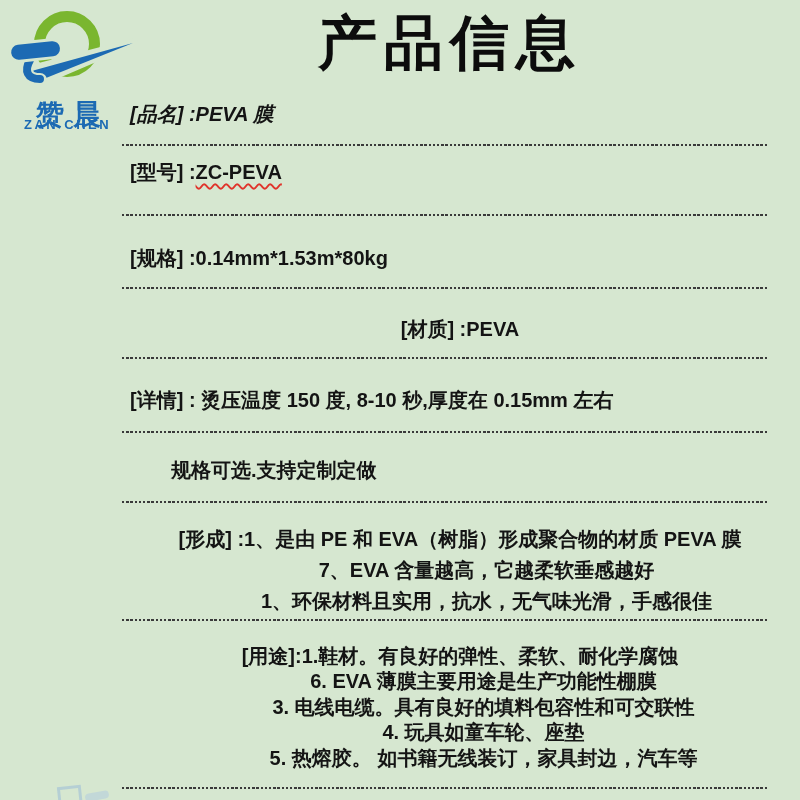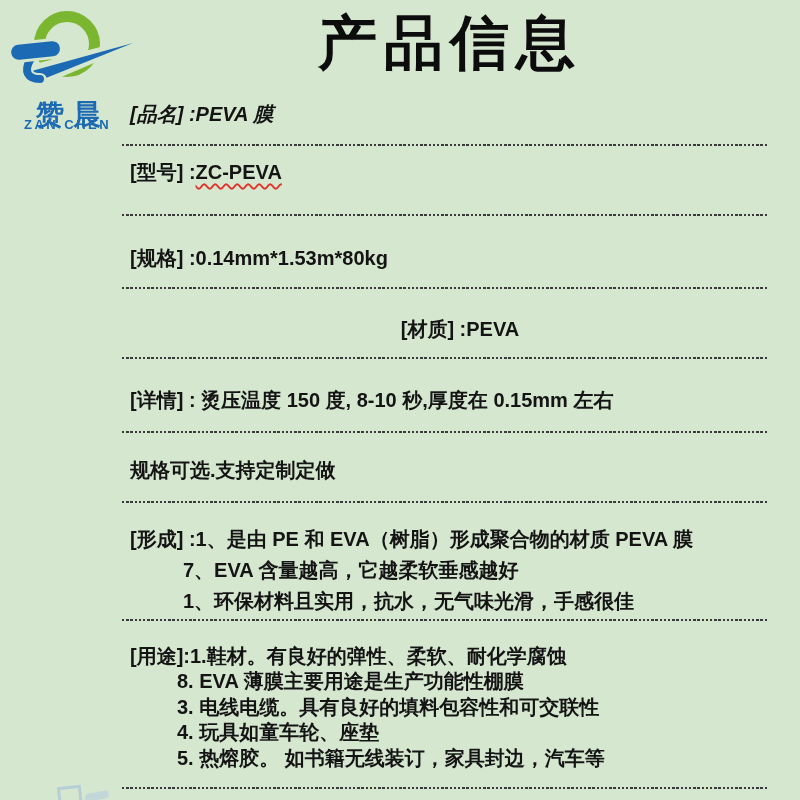--- a/index.html
+++ b/index.html
@@ -37,32 +37,32 @@
   .row.multi{white-space:normal;}
   .wavy{
     text-decoration:underline wavy #e0342b;
     text-decoration-thickness:2px;
     text-underline-offset:4px;
   }
   .divider{
     position:absolute;left:122px;width:646px;height:2px;
     background:repeating-linear-gradient(90deg,#3a3a3a 0 2.4px,transparent 2.4px 4.2px);
   }
-  .line{display:block;}
+  .line{display:block;text-align:center;}
   .xc-lines .line{line-height:31px;}
   .xc-lines .line.indent{margin-left:53px;}
   .yt-lines .line{line-height:25.4px;}
   .yt-lines .line.indent{margin-left:47px;}
   
   #r0{top:102px;font-style:italic;} #d0{top:144px;}
   #r1{top:160px;} #d1{top:214px;}
   #r2{top:246px;} #d2{top:287px;}
   #r3{top:317px;text-align:center;} #d3{top:357px;}
   #r4{top:388px;} #d4{top:431px;}
-  #r5{top:458px;} #d5{top:501px;}
+  #r5{top:458px;margin-left:41px;} #d5{top:501px;}
   #r6{top:524px;} #d6{top:619px;}
   #r7{top:644px;} #d7{top:787px;}
   
   .ghost{position:absolute;left:55px;top:782px;width:70px;height:18px;opacity:.45;}
   .ghost .g1{
     position:absolute;left:3px;top:4px;width:18px;height:16px;
     border:3px solid #8fb3da;border-bottom-width:5px;transform:rotate(-6deg);
   }
   .ghost .g2{
     position:absolute;left:30px;top:10px;width:24px;height:8px;
@@ -129,21 +129,21 @@
 
   <div class="row multi xc-lines" id="r6">
     <span class="line">[形成] :1、是由 PE 和 EVA（树脂）形成聚合物的材质 PEVA 膜</span>
     <span class="line indent">7、EVA 含量越高，它越柔软垂感越好</span>
     <span class="line indent">1、环保材料且实用，抗水，无气味光滑，手感很佳</span>
   </div>
   <div class="divider" id="d6"></div>
 
   <div class="row multi yt-lines" id="r7">
     <span class="line">[用途]:1.鞋材。有良好的弹性、柔软、耐化学腐蚀</span>
-    <span class="line indent">8. EVA 薄膜主要用途是生产功能性棚膜</span>
+    <span class="line indent">6. EVA 薄膜主要用途是生产功能性棚膜</span>
     <span class="line indent">3. 电线电缆。具有良好的填料包容性和可交联性</span>
     <span class="line indent">4. 玩具如童车轮、座垫</span>
     <span class="line indent">5. 热熔胶。 如书籍无线装订，家具封边，汽车等</span>
   </div>
   <div class="divider" id="d7"></div>
 
   <div class="ghost">
     <div class="g1"></div>
     <div class="g2"></div>
   </div>

